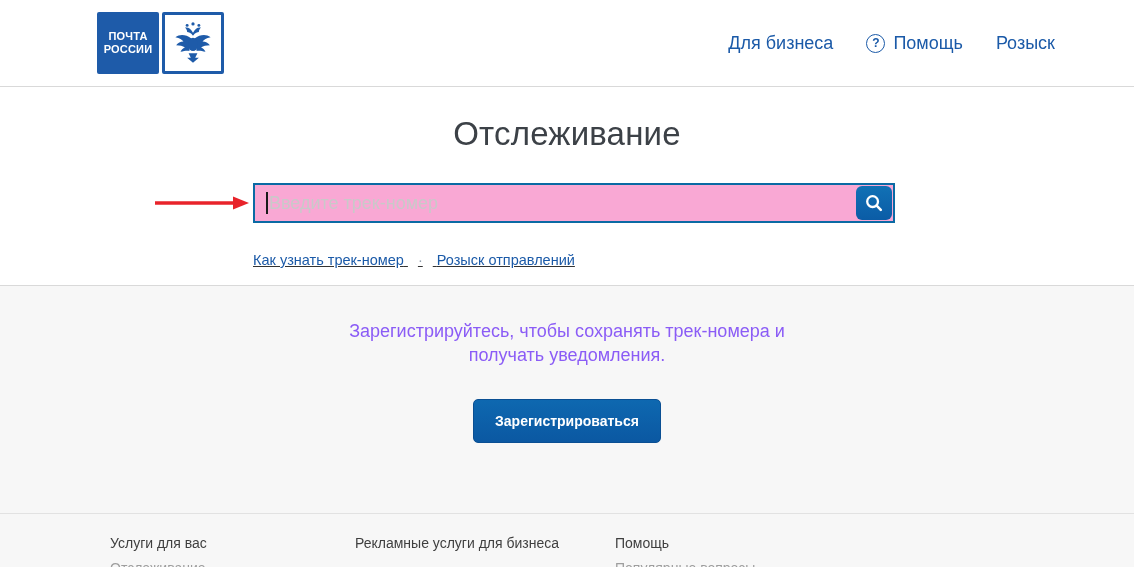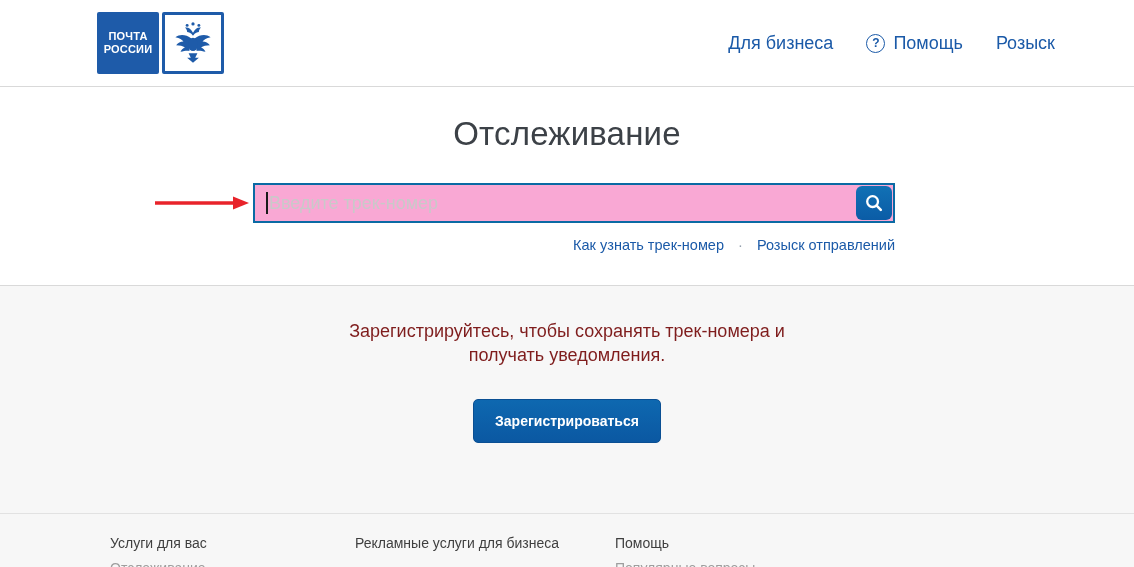--- a/index.html
+++ b/index.html
@@ -102,23 +102,24 @@
     right: 3px; top: 3px;
     width: 36px; height: 34px;
     border: none;
     border-radius: 6px;
     background: linear-gradient(180deg, #1171b5, #0b5ca6);
     display: flex; align-items: center; justify-content: center;
     cursor: pointer;
   }
   .links-row {
     width: 642px;
-    margin: 14px 0 0 253px;
-    text-align: right;
+    margin: 29px 0 0 253px;
+    text-align: left;
     font-size: 14.5px;
+    text-decoration: underline;
   }
   .links-row a {
     color: var(--link-blue, #1b5aa8);
     text-decoration: none;
     cursor: pointer;
   }
   .links-sep { color: #94a0ad; margin: 0 10px; }
 
   
   .register {
@@ -126,21 +127,21 @@
     border-top: 1px solid #d9d9d9;
     height: 228px;
     text-align: center;
     padding-top: 34px;
   }
   .register-text {
     max-width: 468px;
     margin: 0 auto;
     font-size: 18px;
     line-height: 1.33;
-    color: #7f1d1d;
+    color: #8b5cf6;
   }
   .register-btn {
     margin-top: 31px;
     height: 44px;
     padding: 12px 21px;
     background: linear-gradient(180deg, #0e68b0, #0b58a2);
     color: #fff;
     font-size: 14px;
     font-weight: bold;
     font-family: inherit;

